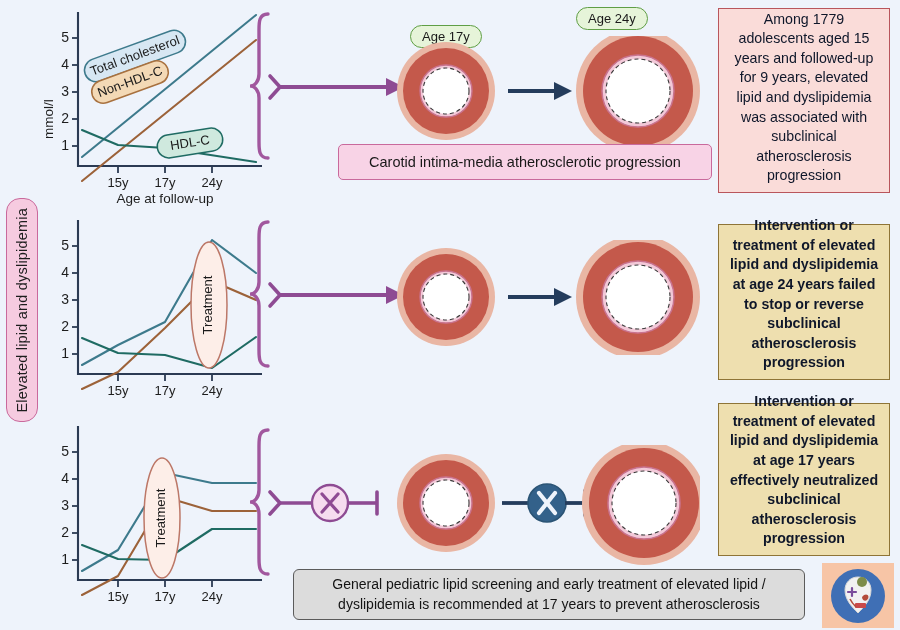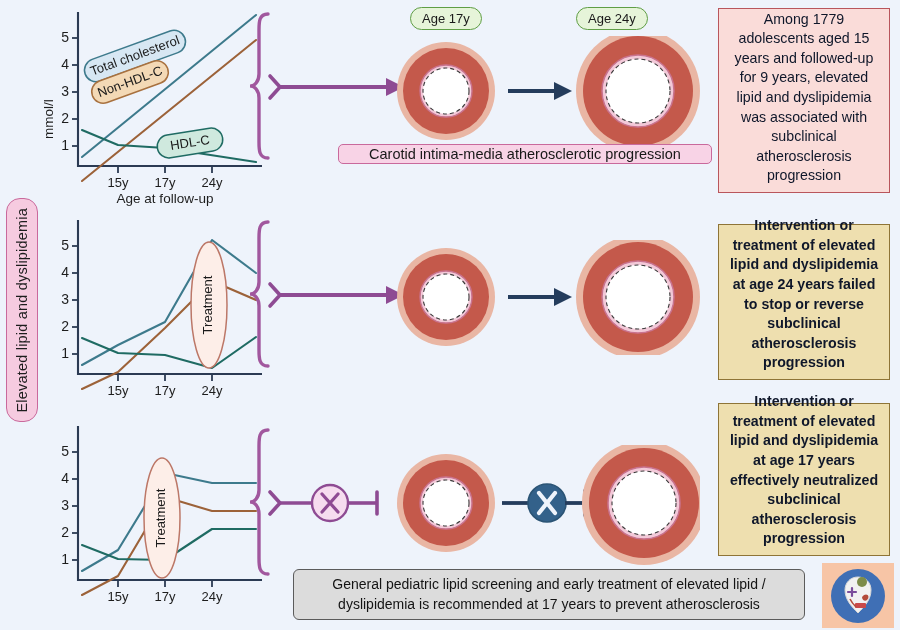--- a/index.html
+++ b/index.html
@@ -241,21 +241,21 @@
 
       <g>
         <circle cx="80" cy="503" r="18" fill="#f6dcef" stroke="#8e4b93" stroke-width="2.4"></circle>
         <path d="M72,494 L88,512 M88,494 L72,512" stroke="#8e4b93" stroke-width="3.2" stroke-linecap="round"></path>
       </g>
       <line x1="98" y1="503" x2="127" y2="503" stroke="#8e4b93" stroke-width="3.6"></line>
       <line x1="127" y1="492" x2="127" y2="514" stroke="#8e4b93" stroke-width="3.6" stroke-linecap="round"></line>
     </g>
   </svg>
 
-  <div class="abs age-pill" style="left:410px; top:7px;">
+  <div class="abs age-pill" style="left:410px; top:25px;">
     <span>Age 17y</span>
   </div>
   <div class="abs age-pill" style="left:576px; top:7px;">
     <span>Age 24y</span>
   </div>
 
   <svg class="abs" style="left:390px; top:36px;" width="310" height="110">
     <g>
       <circle cx="56" cy="55" r="49" fill="#e9b6a4"></circle>
       <circle cx="56" cy="55" r="43" fill="#c4594b"></circle>
@@ -310,21 +310,21 @@
       <line x1="195" y1="46" x2="195" y2="70" stroke="#243c5c" stroke-width="3.8" stroke-linecap="round"></line>
     </g>
     <g>
       <circle cx="254" cy="58" r="62" fill="#e9b6a4"></circle>
       <circle cx="254" cy="58" r="55" fill="#c4594b"></circle>
       <circle cx="254" cy="58" r="36" fill="#f2c9d8" stroke="#c9738f" stroke-width="1.5"></circle>
       <circle cx="254" cy="58" r="32" fill="#ffffff" stroke="#3a3a3a" stroke-width="1.1" stroke-dasharray="4 3"></circle>
     </g>
   </svg>
 
-  <div class="abs banner-pink" style="left:338px; top:144px; width:374px; height:20px;">
+  <div class="abs banner-pink" style="left:338px; top:144px; width:374px; height:36px;">
     <span>Carotid intima-media atherosclerotic progression</span>
   </div>
 
   <div class="abs concl pink" style="left:718px; top:8px; width:172px; height:185px;">
     <span>Among 1779 adolescents aged 15 years and followed-up for 9 years, elevated lipid and dyslipidemia was associated with subclinical atherosclerosis progression</span>
   </div>
 
   <div class="abs concl tan" style="left:718px; top:224px; width:172px; height:156px;">
     <span>Intervention or treatment of elevated lipid and dyslipidemia at age 24 years failed to stop or reverse subclinical atherosclerosis progression</span>
   </div>

